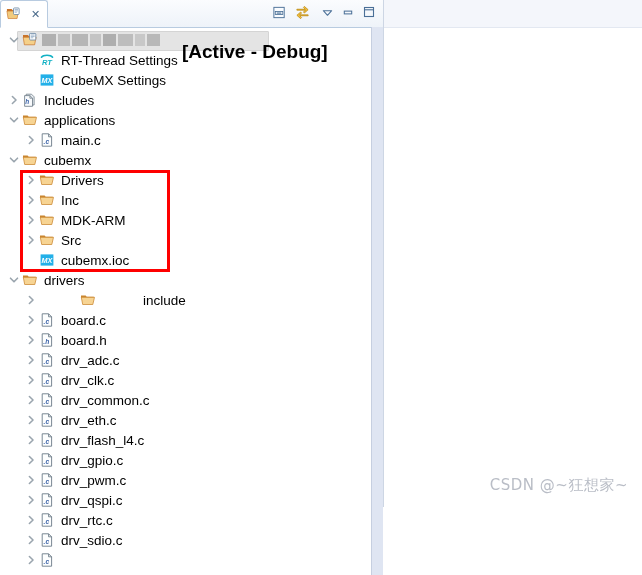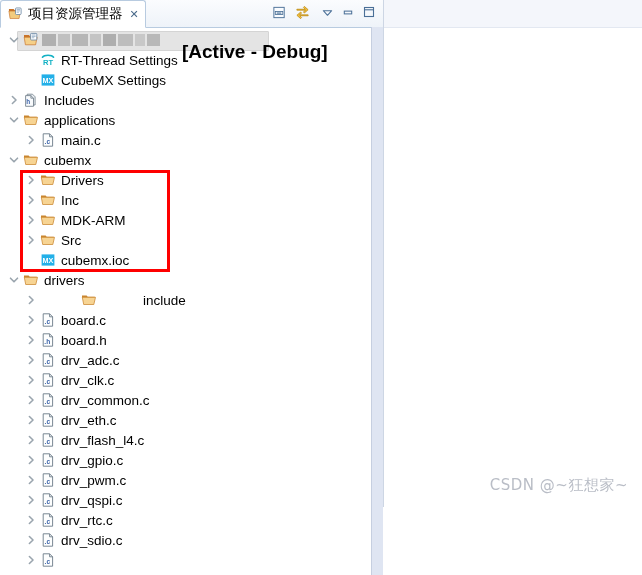--- a/index.html
+++ b/index.html
@@ -123,21 +123,21 @@
     user-select: none;
   }
   .arrow.none { color: transparent; }
   .arrow svg { display: block; margin: 0 auto; }
 
   .ico {
     width: 18px;
     flex: 0 0 18px;
     display: flex;
     align-items: center;
-    justify-content: center;
+    font-style: italic;
   }
   .label { padding-left: 4px; }
 
   
   .redacted {
     display: inline-flex;
     gap: 2px;
     align-items: center;
     padding-left: 2px;
     vertical-align: middle;
@@ -224,21 +224,20 @@
 
       <div class="tab active">
         <span class="ico">
           <svg width="15" height="15" viewBox="0 0 16 16">
             <path d="M1 2h5l1.2 1.5H13V5H1z" fill="#c9742a"></path>
             <path d="M1 4.3h12.2l-1.4 8H2.2z" fill="#f2cb7e" stroke="#c9742a" stroke-width=".7"></path>
             <rect x="8" y="1" width="6" height="7" rx="1" fill="#fdfdfd" stroke="#5f7f9f" stroke-width=".8"></rect>
             <path d="M9.2 2.6h3.6M9.2 4.1h3.6M9.2 5.6h2.4" stroke="#7a99b8" stroke-width=".7"></path>
           </svg>
         </span>
-        <span class="tab-label">项目资源管理器</span>
         <span class="tab-close">✕</span>
       </div>
 
 
       <div class="tabbar-tools">
         <span>
           <svg width="15" height="15" viewBox="0 0 16 16">
             <rect x="2" y="2.5" width="11" height="11" fill="#fafcff" stroke="#4a6f97" stroke-width="1"></rect>
             <rect x="3.5" y="7" width="8" height="3.2" fill="#ffffff" stroke="#4a6f97" stroke-width=".9"></rect>
             <path d="M5 8.6h5" stroke="#2d5b8c" stroke-width="1.1"></path>

